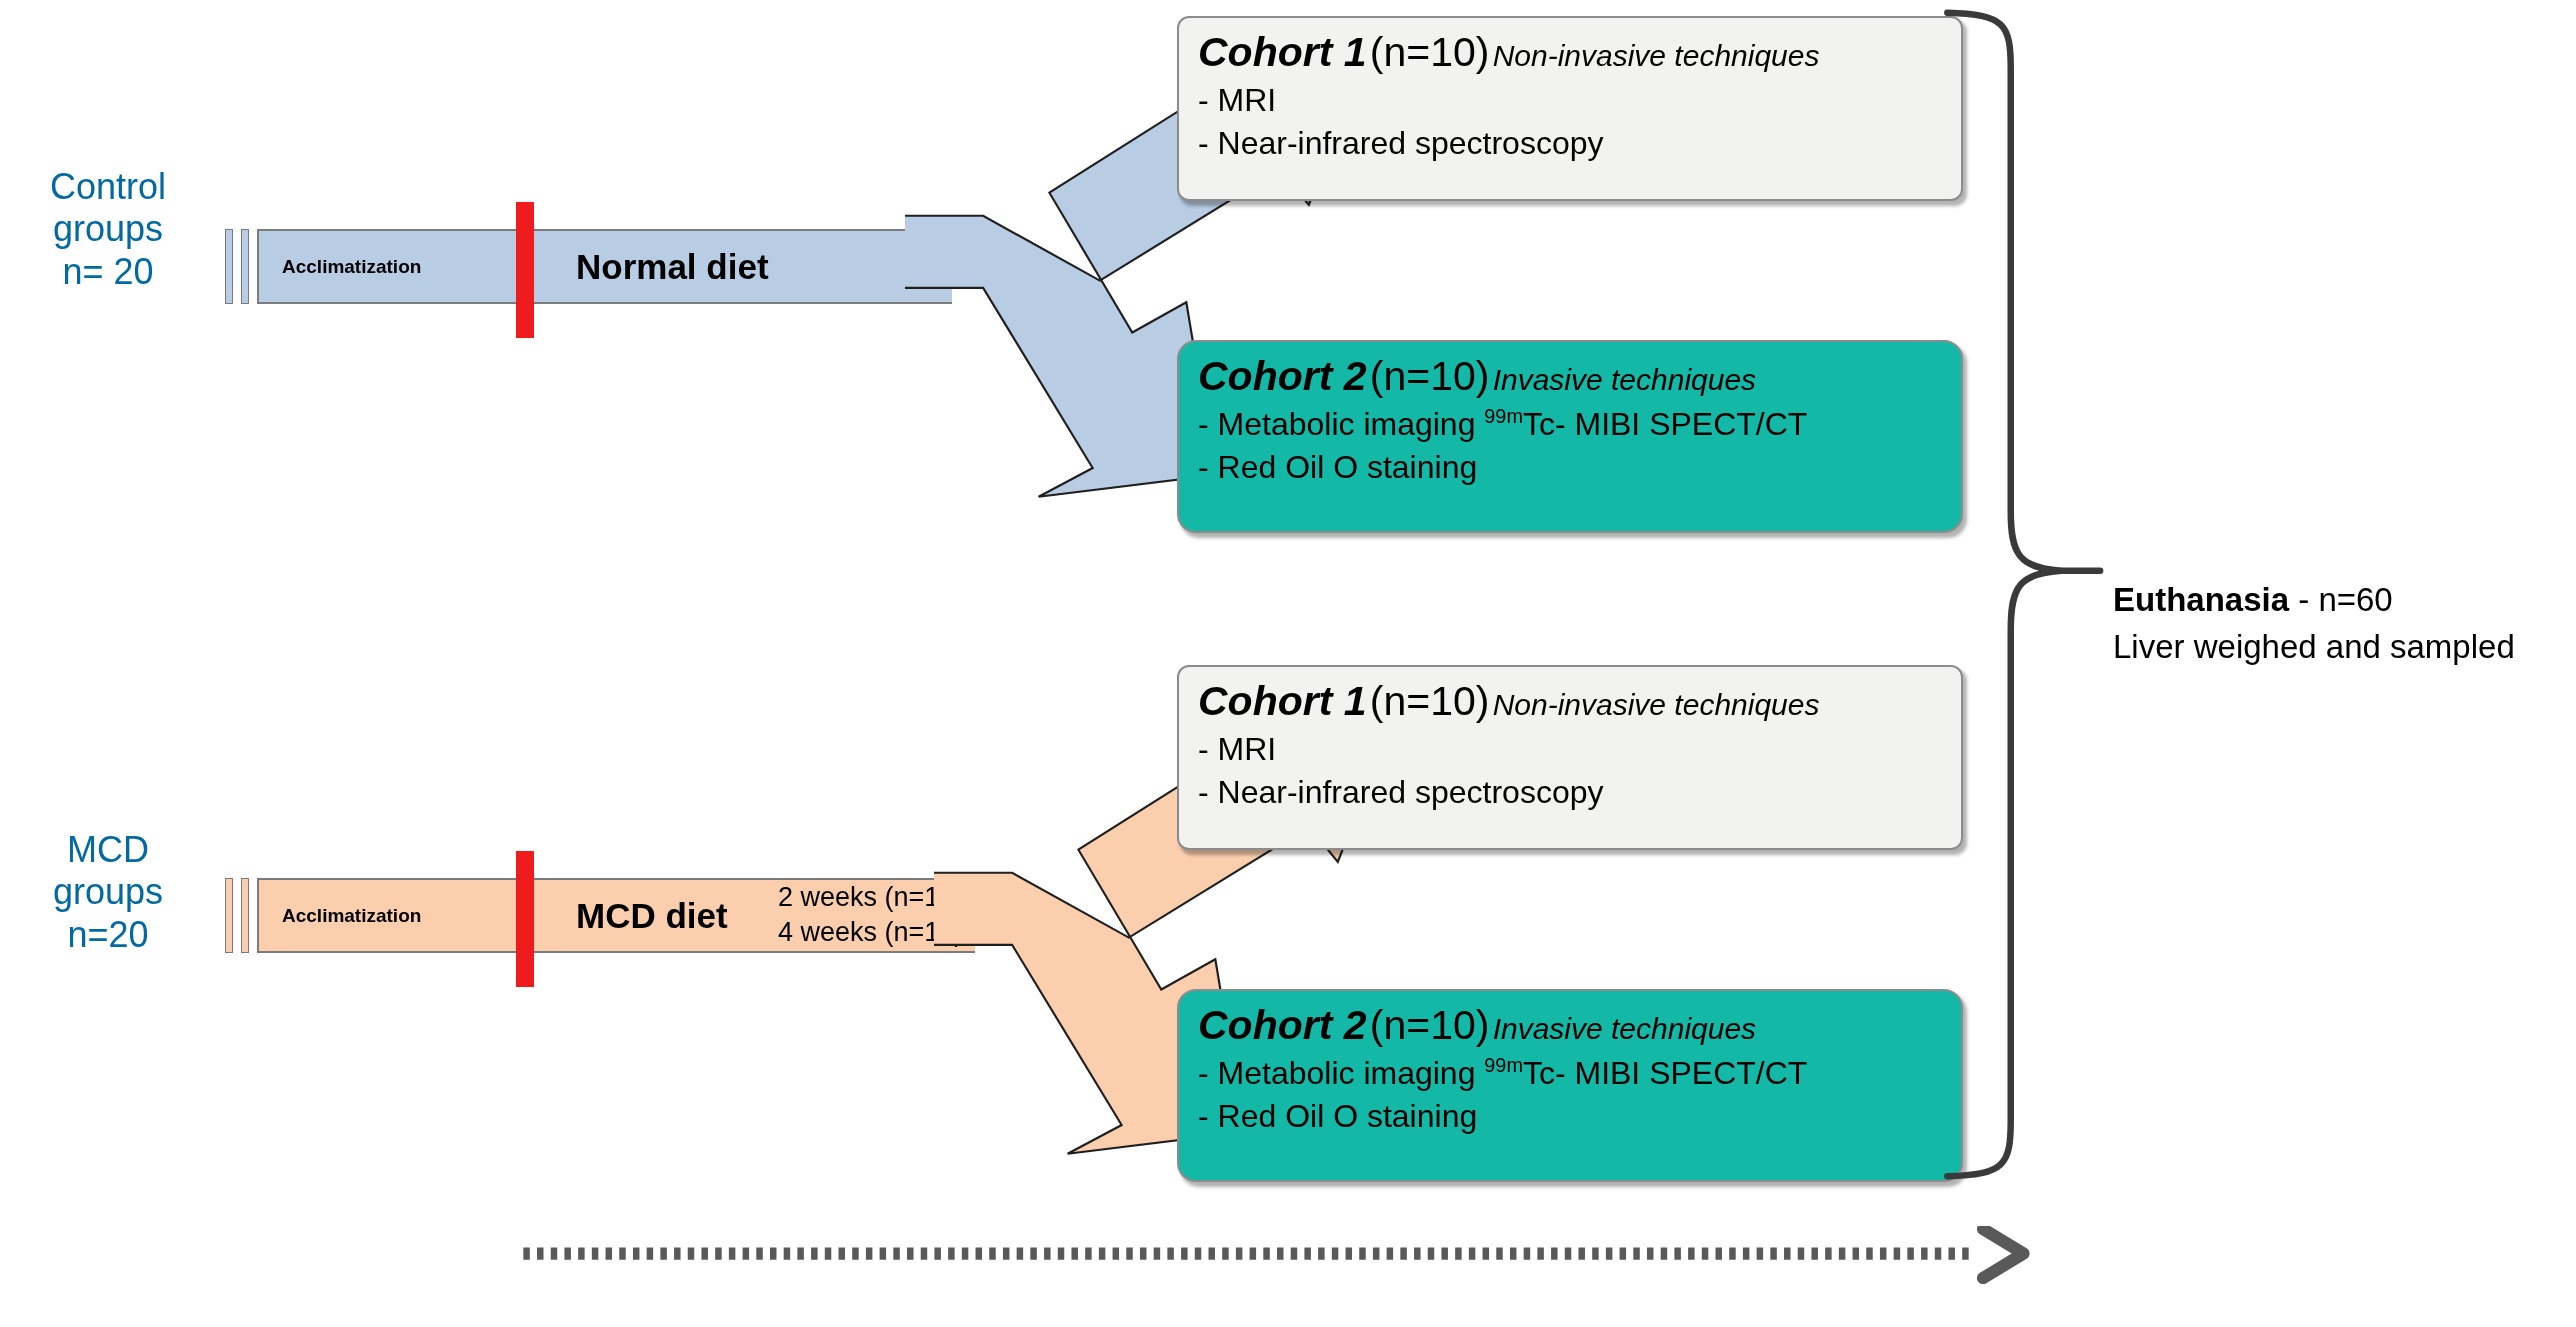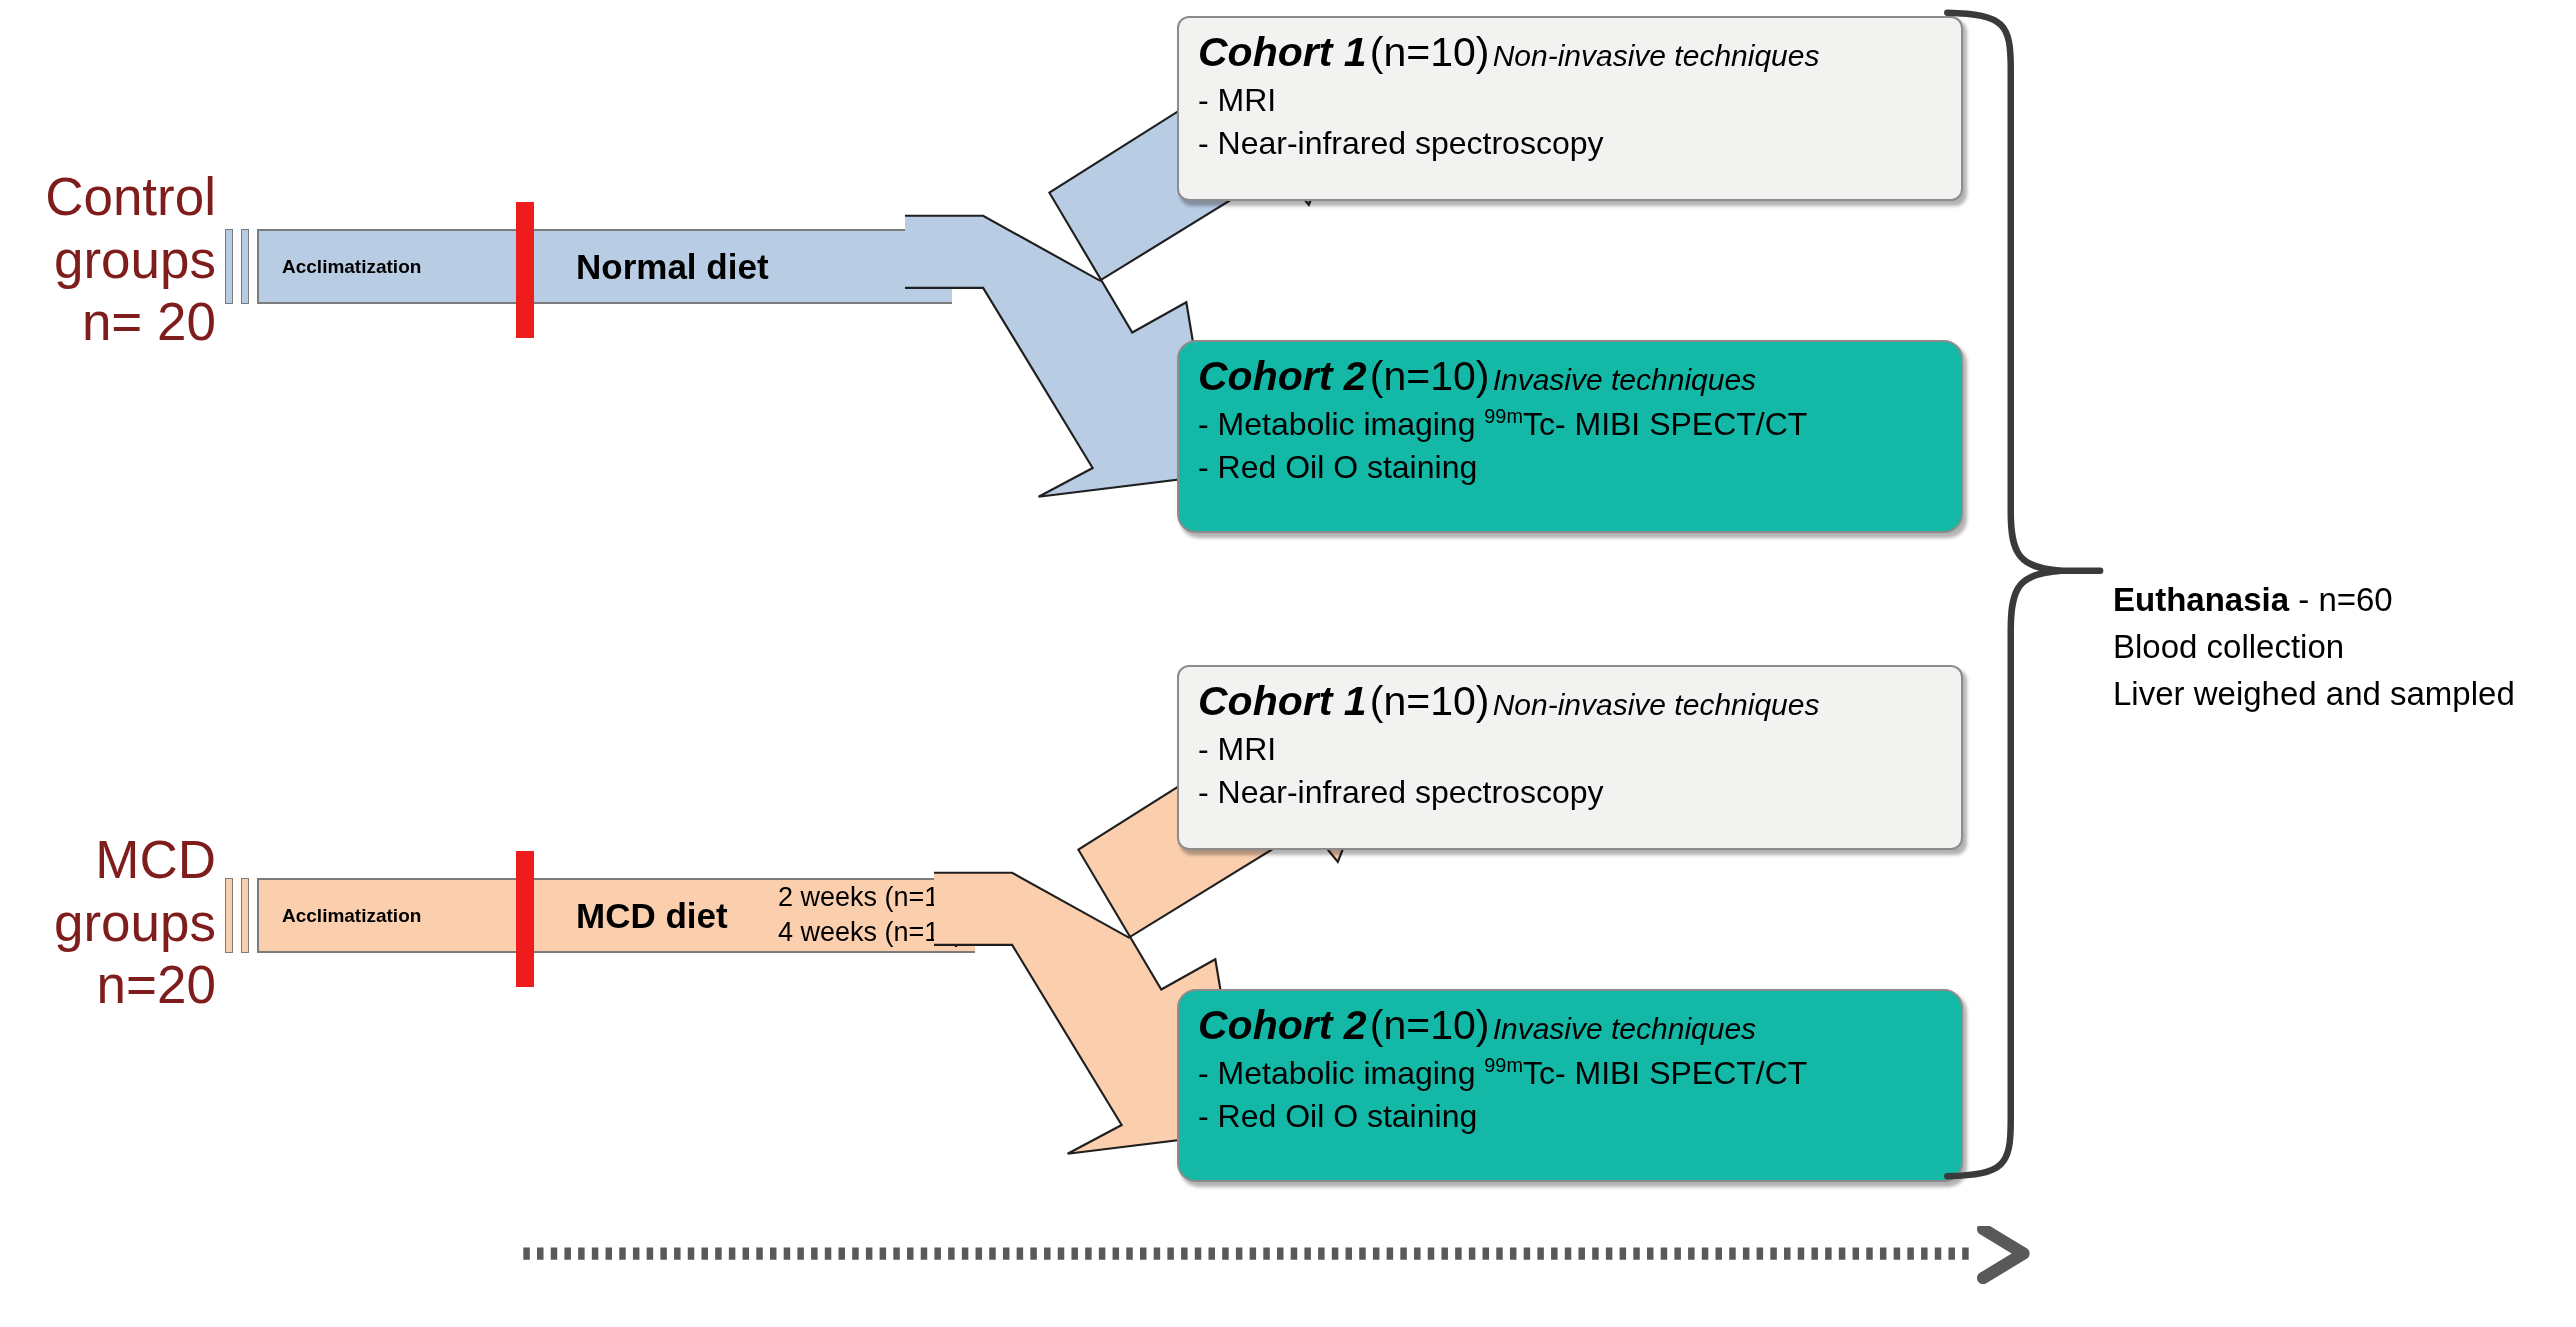--- a/index.html
+++ b/index.html
@@ -13,24 +13,24 @@
     height: 1328px;
     background: #ffffff;
     overflow: hidden;
     font-family: "Liberation Sans", sans-serif;
     color: #000000;
   }
 
   
   .group-label {
     position: absolute;
-    text-align: right;
-    font-size: 53px;
+    text-align: center;
+    font-size: 36px;
     line-height: 1.18;
-    color: #7f1d1d;
+    color: #0369a1;
     white-space: pre;
   }
   #control-group-label { left: 0px;  top: 166px;  width: 216px; }
   #mcd-group-label     { left: 0px;  top: 829px; width: 216px; }
 
   
   .timeline-wrap {
     position: absolute;
     height: 75px;
   }
@@ -273,21 +273,20 @@
              C 110,786 98,804 98,864
              L 98,1544
              C 98,1606 90,1620 10,1622" fill="none" stroke="#3a3a3a" stroke-width="9" stroke-linecap="round"></path>
     <path d="M 168,782 L 222,782" stroke="#3a3a3a" stroke-width="9" stroke-linecap="round" fill="none"></path>
   </svg>
 
   <div id="euthanasia-block">
     <div>
       <span id="euthanasia-title">Euthanasia</span><span>  - n=60</span>
     </div>
-    <div>Blood collection</div>
     <div>Liver weighed and sampled</div>
   </div>
 
   <svg id="bodyweight-arrow-svg" width="1529" height="58" viewBox="0 0 2120 80">
     <line x1="6" y1="38" x2="2020" y2="38" stroke="#595959" stroke-width="17" stroke-dasharray="9 10" stroke-linecap="butt"></line>
     <path d="M 2030,4 L 2086,38 L 2030,72" fill="none" stroke="#595959" stroke-width="17" stroke-linecap="round" stroke-linejoin="round"></path>
   </svg>
 
 </div>
 

